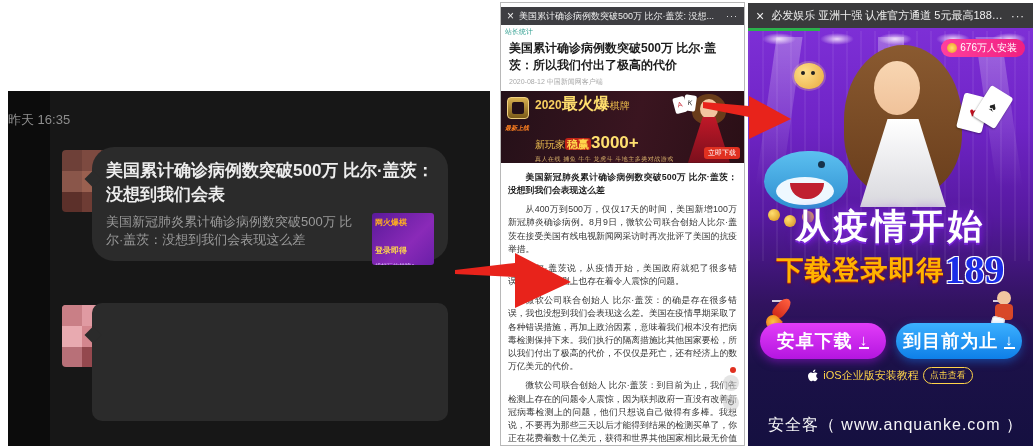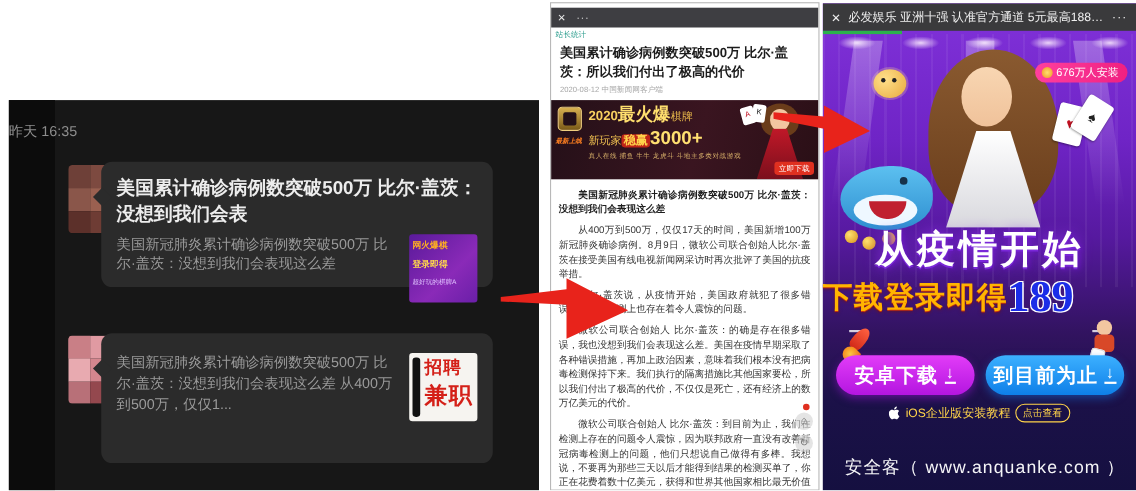--- a/index.html
+++ b/index.html
@@ -10,30 +10,30 @@
   
   .chat-panel { left:8px; top:91px; width:482px; height:355px; background:#171717; overflow:hidden; }
   .chat-strip { left:0; top:0; width:42px; height:355px; background:#0c0c0c; }
   .chat-time { left:0; top:20px; width:100%; color:#8d8d8d; font-size:13px; }
   .avatar { width:58px; height:62px; border-radius:4px; overflow:hidden; }
   .avatar svg { display:block; }
   .av1 { left:54px; top:59px; }
   .av2 { left:54px; top:214px; }
   .bubble { background:#2b2b2b; border-radius:10px; padding:12px 14px; width:356px; }
   .bubble::before { content:""; position:absolute; left:-5px; top:26px; width:12px; height:12px; background:#2b2b2b; transform:rotate(45deg); }
-  .bub1 { left:84px; top:56px; height:114px; }
+  .bub1 { left:84px; top:56px; height:114px;border-radius:22px; }
   .bub2 { left:84px; top:212px; height:118px; }
   .bub-title { color:#ededed; font-size:17px; font-weight:bold; line-height:1.4; }
   .bub-title.oneline { white-space:nowrap; overflow:hidden; text-overflow:ellipsis; }
   .bub-row { display:flex; margin-top:6px; gap:10px; }
   .bub-desc { flex:1; color:#9a9a9a; font-size:13px; line-height:1.45; }
-  .thumb { width:62px; height:62px; flex:0 0 62px; border-radius:3px; overflow:hidden; }
+  .thumb { width:62px; height:52px; flex:0 0 62px; border-radius:3px; overflow:hidden; }
   .thumb-ad { background:linear-gradient(135deg,#5a1a9a,#8a2ab8 60%,#6a1fa8); padding:4px 3px; }
   .thumb-ad .t1 { color:#ffb020; font-size:8px; font-weight:bold; white-space:nowrap; }
-  .thumb-ad .t2 { color:#ffd84a; font-size:8px; font-weight:bold; white-space:nowrap; margin-top:7px; }
+  .thumb-ad .t2 { color:#ffd84a; font-size:8px; font-weight:bold; white-space:nowrap; margin-top:17px; }
   .thumb-ad .t3 { color:#e0c0ff; font-size:6px; white-space:nowrap; margin-top:6px; }
   .thumb-job { background:#f6f4f0; position:relative; padding:3px 0 0 14px; }
   .thumb-job .sil { position:absolute; left:3px; top:4px; width:7px; height:54px; background:#111; border-radius:3px; }
   .thumb-job .j1 { color:#d42018; font-size:16px; font-weight:bold; letter-spacing:1px; }
   .thumb-job .j2 { color:#d42018; font-size:21px; font-weight:bold; letter-spacing:1px; }
 
   
   .article-panel { left:500px; top:2px; width:245px; height:444px; background:#fff; border:1px solid #b8b8b8; overflow:hidden; padding-top:4px; }
   .a-titlebar { height:18px; background:#3e3e42; color:#eee; display:flex; align-items:center; padding:0 6px; font-size:9px; }
   .a-close { font-size:12px; margin-right:5px; }
@@ -46,21 +46,21 @@
   .b-icon { left:6px; top:6px; width:22px; height:22px; border-radius:4px; background:linear-gradient(#d8b050,#7a5a18); border:1px solid #f0d080; }
   .b-icon i { position:absolute; left:4px; top:4px; width:12px; height:12px; background:#241018; border-radius:2px; }
   .b-new { left:4px; top:33px; font-size:6px; color:#ff8020; font-style:italic; font-weight:bold; }
   .b-lines { left:34px; top:3px; width:135px; color:#f0c050; white-space:nowrap; }
   .bl1 .n { font-size:12px; font-weight:bold; color:#f8d060; }
   .bl1 .big { font-size:16px; font-weight:bold; color:#ffdf6e; }
   .bl1 .s { font-size:10px; color:#e8b84a; }
   .bl2 { margin-top:1px; }
   .bl2 .s { font-size:10px; color:#f0c050; }
   .bl2 .big { font-size:17px; font-weight:bold; color:#ffe070; }
-  .bl3 { margin-top:1px; }
+  .bl3 { margin-top:18px; }
   .bl3 .s { font-size:10px; color:#f0c050; }
   .bl3 .hl-red { background:#c02418; color:#ffd34a; font-size:11px; font-weight:bold; padding:0 2px; border-radius:3px; }
   .bl3 .big { font-size:17px; font-weight:bold; color:#ffe070; }
   .bl4 { margin-top:2px; font-size:6px; color:#d8b06a; letter-spacing:.5px; }
   .b-girl-face { right:26px; top:8px; width:18px; height:20px; background:#f2c6a0; border-radius:50%; }
   .b-girl-hair { right:18px; top:3px; width:34px; height:30px; background:#6a3c1a; border-radius:50% 50% 40% 40%; z-index:-0; }
   .b-girl-dress { right:14px; top:26px; width:42px; height:46px; background:linear-gradient(#c01828,#7a0f1c); clip-path:polygon(35% 0,65% 0,100% 100%,0 100%); }
   .b-card { width:12px; height:16px; background:#fff; border-radius:2px; font-size:7px; color:#c01020; text-align:center; line-height:16px; }
   .b-card.c1 { right:58px; top:6px; transform:rotate(-15deg); }
   .b-card.c2 { right:48px; top:4px; transform:rotate(8deg); color:#222; }
@@ -80,40 +80,40 @@
   .p-close { font-size:14px; margin-right:7px; }
   .p-ttl { flex:1; white-space:nowrap; overflow:hidden; text-overflow:ellipsis; }
   .p-more { margin-left:6px; letter-spacing:1px; }
   .p-progress { height:3px; width:72px; background:#2bb24c; }
   .curtain { left:0; top:28px; width:285px; height:230px;
     background:repeating-linear-gradient(90deg, rgba(255,255,255,.06) 0 2px, rgba(0,0,0,0) 2px 14px); }
   .lamp { top:30px; width:34px; height:12px; border-radius:50%;
     background:radial-gradient(ellipse at center, rgba(255,240,255,.85), rgba(255,255,255,0) 70%); }
   .beam { top:34px; width:26px; height:150px; background:linear-gradient(180deg, rgba(255,255,255,.28), rgba(255,255,255,0)); }
   .installs-badge { right:8px; top:36px; background:linear-gradient(90deg,#ff3f9e,#f02080); border-radius:10px;
-    color:#fff; font-size:10px; padding:2px 8px 2px 6px; display:flex; align-items:center; gap:3px; z-index:5;margin-top:18px; }
+    color:#fff; font-size:10px; padding:2px 8px 2px 6px; display:flex; align-items:center; gap:3px; z-index:5; }
   .installs-badge .ic { width:10px; height:10px; border-radius:50%; background:radial-gradient(#ffe070,#f09020); display:inline-block; }
   .puffer { left:46px; top:60px; width:30px; height:26px; border-radius:50%;
     background:radial-gradient(circle at 35% 35%, #ffe08a, #e8a93e); box-shadow:0 0 0 2px rgba(255,225,150,.25); }
   .puffer .e { position:absolute; left:7px; top:8px; width:4px; height:4px; border-radius:50%; background:#222; box-shadow:10px 0 0 #222; }
   .hair { left:96px; top:42px; width:118px; height:150px; background:linear-gradient(#8a5a30,#6a3e1c); border-radius:52% 52% 42% 42%; }
   .face { left:126px; top:58px; width:46px; height:54px; background:linear-gradient(#f8d6b2,#f0c29a); border-radius:50%; }
   .dress { left:112px; top:116px; width:86px; height:88px; background:linear-gradient(#ffffff,#d8d8dd); clip-path:polygon(32% 0,68% 0,100% 100%,0 100%); }
   .pcard { width:26px; height:36px; background:#fff; border-radius:3px; box-shadow:0 1px 2px rgba(0,0,0,.4); font-size:13px; text-align:center; line-height:36px; }
   .pc1 { left:212px; top:92px; transform:rotate(14deg); color:#c01020; }
   .pc2 { left:232px; top:86px; transform:rotate(32deg); color:#222; }
   .shark { left:8px; top:140px; width:100px; height:74px; }
   .shark .body { position:absolute; left:8px; top:8px; width:84px; height:58px; background:linear-gradient(#5cc0f0,#2e8ed0); border-radius:55% 45% 50% 50%; }
   .shark .belly { position:absolute; left:20px; top:34px; width:58px; height:28px; background:#eef8ff; border-radius:50%; }
   .shark .eye { position:absolute; left:62px; top:18px; width:7px; height:7px; border-radius:50%; background:#16324a; }
   .shark .mouth { position:absolute; left:34px; top:40px; width:34px; height:16px; background:#c02030; border-radius:0 0 20px 20px; }
   .coin { width:12px; height:12px; border-radius:50%; background:radial-gradient(circle at 35% 35%, #ffe070, #d89018); }
   .p-headline { left:0; top:200px; width:100%; text-align:center; color:#fff; font-size:35px; font-weight:bold; letter-spacing:3px;
     text-shadow:0 2px 0 #7a28d8, 0 0 12px #8a30e0, 2px 2px 4px #5a10b0; }
-  .p-subline { left:0; top:243px; width:100%; text-align:left; white-space:nowrap; }
+  .p-subline { left:0; top:243px; width:100%; text-align:center; white-space:nowrap; }
   .p-subline .txt { font-size:27px; font-weight:bold; color:#ffb400;
     text-shadow:0 1px 0 #c03010, 0 2px 3px rgba(120,20,0,.6); letter-spacing:1px; }
   .p-subline .num { font-size:40px; font-weight:bold; color:#1b2de8; font-family:"Liberation Serif","DejaVu Serif",serif;
     text-shadow:-1px -1px 0 #fff,1px -1px 0 #fff,-1px 1px 0 #fff,1px 1px 0 #fff; vertical-align:-4px; }
   .p-pill { left:50%; top:284px; transform:translateX(-50%); padding:3px 18px; border:2px solid rgba(255,255,255,.95);
     border-radius:16px; background:rgba(30,8,60,.55); color:#fff; font-size:15px; font-weight:bold; letter-spacing:2px; white-space:nowrap; }
   .pill-dash { top:297px; width:16px; height:2px; background:rgba(255,255,255,.8); }
   .rocket { left:16px; top:292px; width:34px; height:34px; }
   .rocket .bodyr { position:absolute; left:12px; top:2px; width:12px; height:22px; background:linear-gradient(#ff6040,#d02818); border-radius:50% 50% 30% 30%; transform:rotate(40deg); }
   .rocket .flame { position:absolute; left:2px; top:20px; width:14px; height:14px; background:radial-gradient(#ffd040,#f07010); border-radius:50% 0 50% 50%; transform:rotate(45deg); }
@@ -181,34 +181,27 @@
         <rect x="0" y="21" width="20" height="21" fill="#e8aab0"></rect>
             <rect x="20" y="21" width="19" height="21" fill="#d4868e"></rect>
             <rect x="39" y="21" width="19" height="21" fill="#a85a62"></rect>
         <rect x="0" y="42" width="20" height="20" fill="#b87078"></rect>
             <rect x="20" y="42" width="19" height="20" fill="#94484e"></rect>
             <rect x="39" y="42" width="19" height="20" fill="#7c3a40"></rect>
       </g>
         </svg>
     </div>
     <div class="abs bubble bub2">
-      <div class="bub-row">
-        <div class="bub-desc">美国新冠肺炎累计确诊病例数突破500万 比尔·盖茨：没想到我们会表现这么差 从400万到500万，仅仅1...</div>
-        <div class="thumb thumb-job">
-          <div class="sil"></div>
-          <div class="j1">招聘</div>
-          <div class="j2">兼职</div>
-        </div>
-      </div>
     </div>
   </div>
 
   <div class="abs article-panel">
     <div class="a-titlebar">
       <span class="a-close">×</span>
+      <span class="a-ttl">美国累计确诊病例数突破500万 比尔·盖茨: 没想...</span>
       <span class="a-more">···</span>
     </div>
     <div class="a-stats">站长统计</div>
     <div class="a-headline">美国累计确诊病例数突破500万 比尔·盖茨：所以我们付出了极高的代价</div>
     <div class="a-meta">2020-08-12  中国新闻网客户端</div>
 
     <div class="a-banner">
       <div class="abs b-icon">
           <i></i>
         </div>

